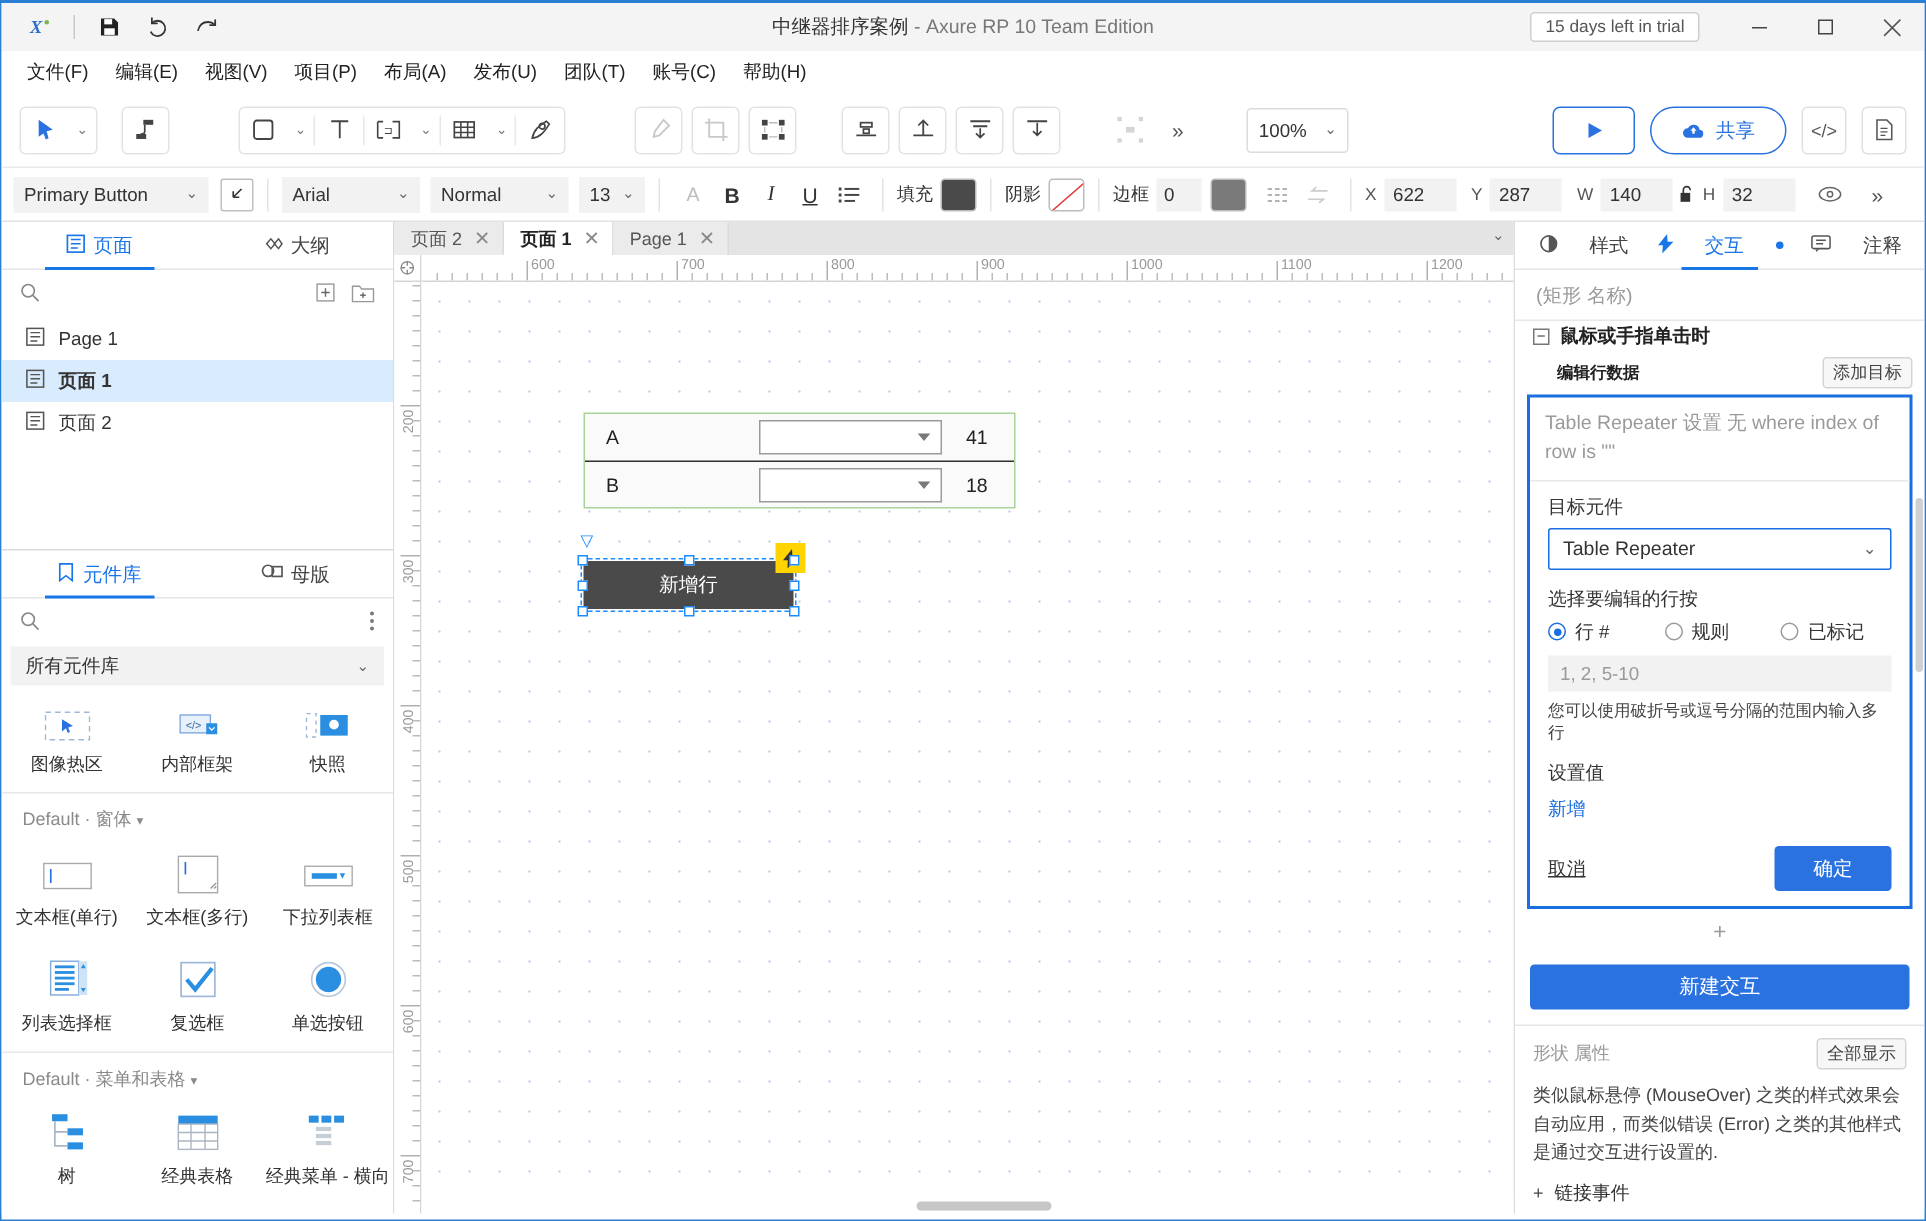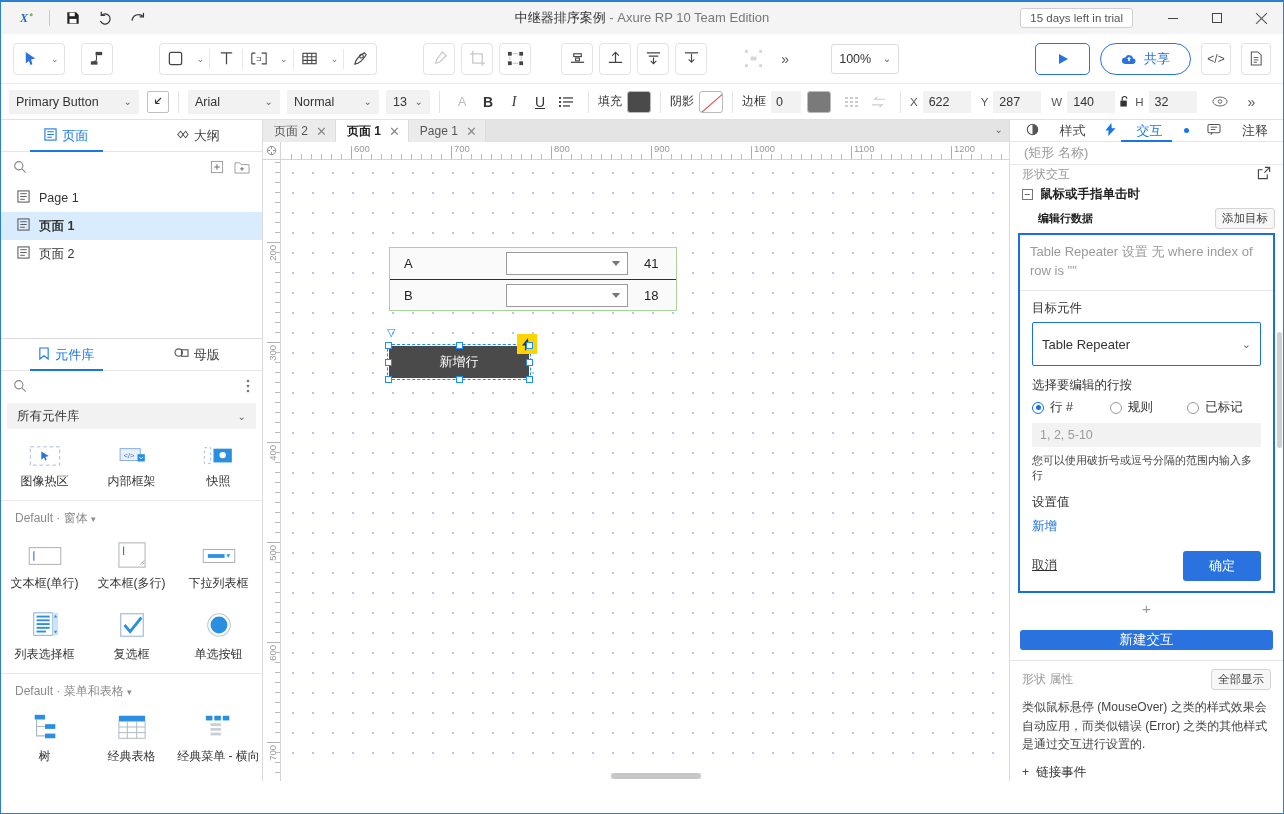--- a/index.html
+++ b/index.html
@@ -185,21 +185,21 @@
   .evt-name { font-size:12.5px; font-weight:bold; color:#222; }
   .act-row { display:flex; align-items:center; padding:1px 8px 4px 28px; }
   .act-name { font-size:11px; font-weight:bold; color:#222; }
   .btn-mini { margin-left:auto; border:1px solid #d4d4d4; background:#f7f7f7; border-radius:3px;
     font-size:11.5px; color:#444; padding:2px 6px; cursor:pointer; }
   .editor { margin:0 8px; border:2px solid #1a6fe0; background:#fff; }
   .ed-desc { padding:8px 10px 9px; font-size:13px; color:#9a9a9a; line-height:1.45;
     border-bottom:1px solid #e8e8e8; }
   .ed-body { padding:9px 12px 10px; }
   .ed-lbl { font-size:12.5px; color:#333; margin-bottom:5px; }
-  .ed-select { height:44px; border:1px solid #1a6fe0; border-radius:2px; display:flex;
+  .ed-select { height:28px; border:1px solid #1a6fe0; border-radius:2px; display:flex;
     align-items:center; justify-content:space-between; padding:0 9px; font-size:13px; cursor:pointer;
     margin-bottom:11px; }
   .radios { display:flex; align-items:center; gap:4px; margin:4px 0 7px;}
   .radio { display:flex; align-items:center; gap:6px; font-size:12.5px; cursor:pointer; flex:1;}
   .rc { width:12px; height:12px; border-radius:50%; border:1.5px solid #9a9a9a; display:block; position:relative;}
   .rc.on { border-color:#1a6fe0; }
   .rc.on:after { content:""; position:absolute; left:2.5px; top:2.5px; width:5px; height:5px;
     border-radius:50%; background:#1a6fe0; }
   .ed-input { background:#f2f2f2; height:24px; display:flex; align-items:center; padding-left:8px;
     font-size:12.5px; color:#9a9a9a; cursor:text; }
@@ -269,20 +269,31 @@
           </svg>
       </div>
       <div class="wbtn close">
         <svg width="13" height="13" viewBox="0 0 12 12">
             <path d="M1 1l10 10M11 1L1 11" stroke="currentColor" stroke-width="1"></path>
           </svg>
       </div>
     </div>
   </div>
 
+  <div class="menubar">
+    <div class="menu-item">文件(F)</div>
+    <div class="menu-item">编辑(E)</div>
+    <div class="menu-item">视图(V)</div>
+    <div class="menu-item">项目(P)</div>
+    <div class="menu-item">布局(A)</div>
+    <div class="menu-item">发布(U)</div>
+    <div class="menu-item">团队(T)</div>
+    <div class="menu-item">账号(C)</div>
+    <div class="menu-item">帮助(H)</div>
+  </div>
 
   <div class="toolbar">
     <div class="tool-combo">
       <div class="tool">
         <svg width="17" height="17" viewBox="0 0 18 18">
             <path d="M4 2l10 7-4.4 1.1L11 15l-2 .9-1.6-4.2L4 14z" fill="#2a72e0"></path>
           </svg>
       </div>
       <div class="caret">⌄</div>
     </div>
@@ -1056,30 +1067,20 @@
                 <path d="M4 12.5l1.5-2" stroke="#555" stroke-width="1.1"></path>
                 <path d="M4 4.5h7M4 7h5" stroke="#555" stroke-width="1"></path>
               </svg>
           </span>
           <span>注释</span>
         </div>
       </div>
 
       <div class="rname">(矩形 名称)</div>
 
-      <div class="rsec-head">
-        <span>形状交互</span>
-        <span class="ext">
-          <svg width="14" height="14" viewBox="0 0 15 15">
-              <path d="M8.5 1.5H13.5V6.5" stroke="#444" stroke-width="1.2" fill="none"></path>
-              <path d="M13.5 1.5L8 7" stroke="#444" stroke-width="1.2"></path>
-              <path d="M11 9v4.5H1.5V4H6" stroke="#444" stroke-width="1.2" fill="none"></path>
-            </svg>
-        </span>
-      </div>
 
       <div class="evt-row">
         <span class="collapse">−</span>
         <span class="evt-name">鼠标或手指单击时</span>
       </div>
       <div class="act-row">
         <span class="act-name">编辑行数据</span>
         <span class="btn-mini">添加目标</span>
       </div>
 

